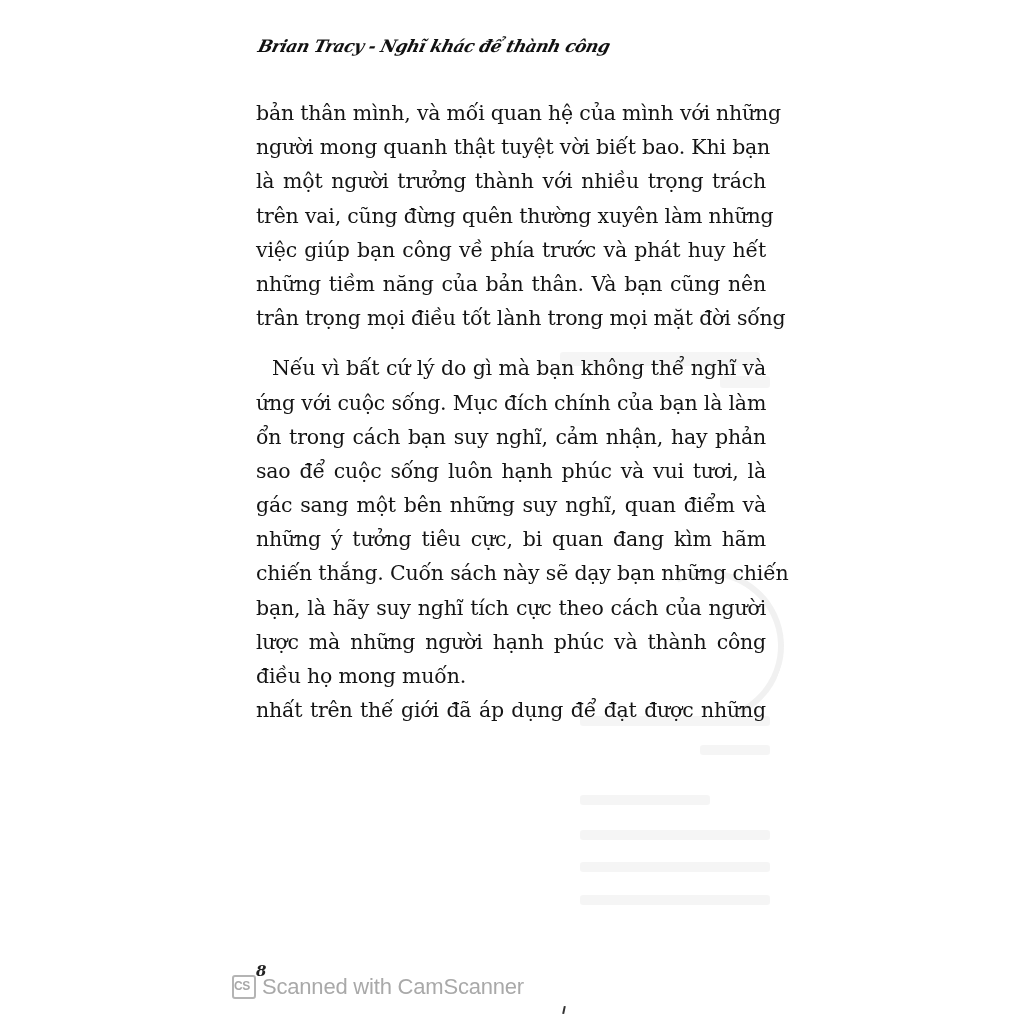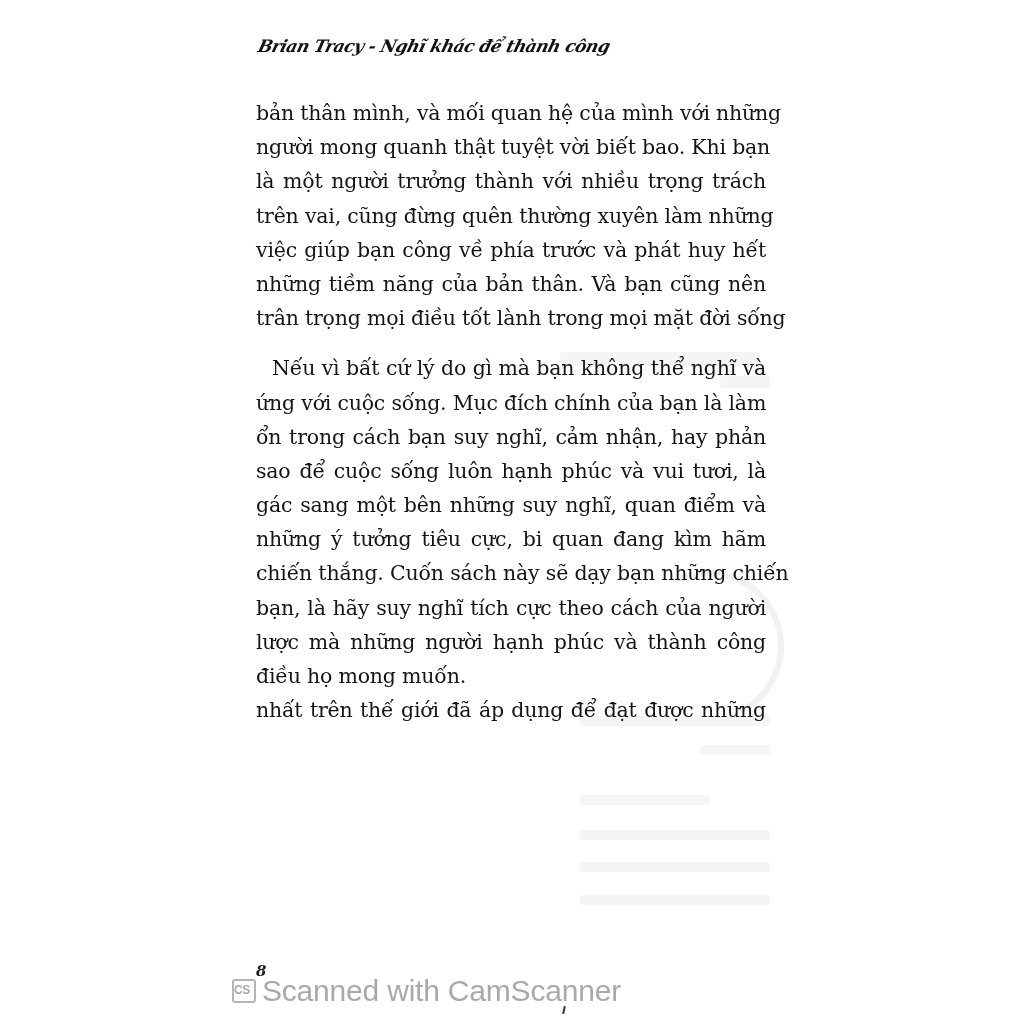--- a/index.html
+++ b/index.html
@@ -104,21 +104,21 @@
       box-sizing: border-box;
       color: #a8a8a8;
       font-family: "Liberation Sans", sans-serif;
       font-weight: bold;
       font-size: 12px;
       line-height: 19px;
       letter-spacing: -0.5px;
     }
     .watermark-text {
       font-family: "Liberation Sans", sans-serif;
-      font-size: 30px;
+      font-size: 22px;
       color: #a9a9a9;
       letter-spacing: -0.2px;
     }
     .stray-mark {
       position: absolute;
       left: 563px;
       top: 1006px;
       width: 2px;
       height: 8px;
       background: #333;

